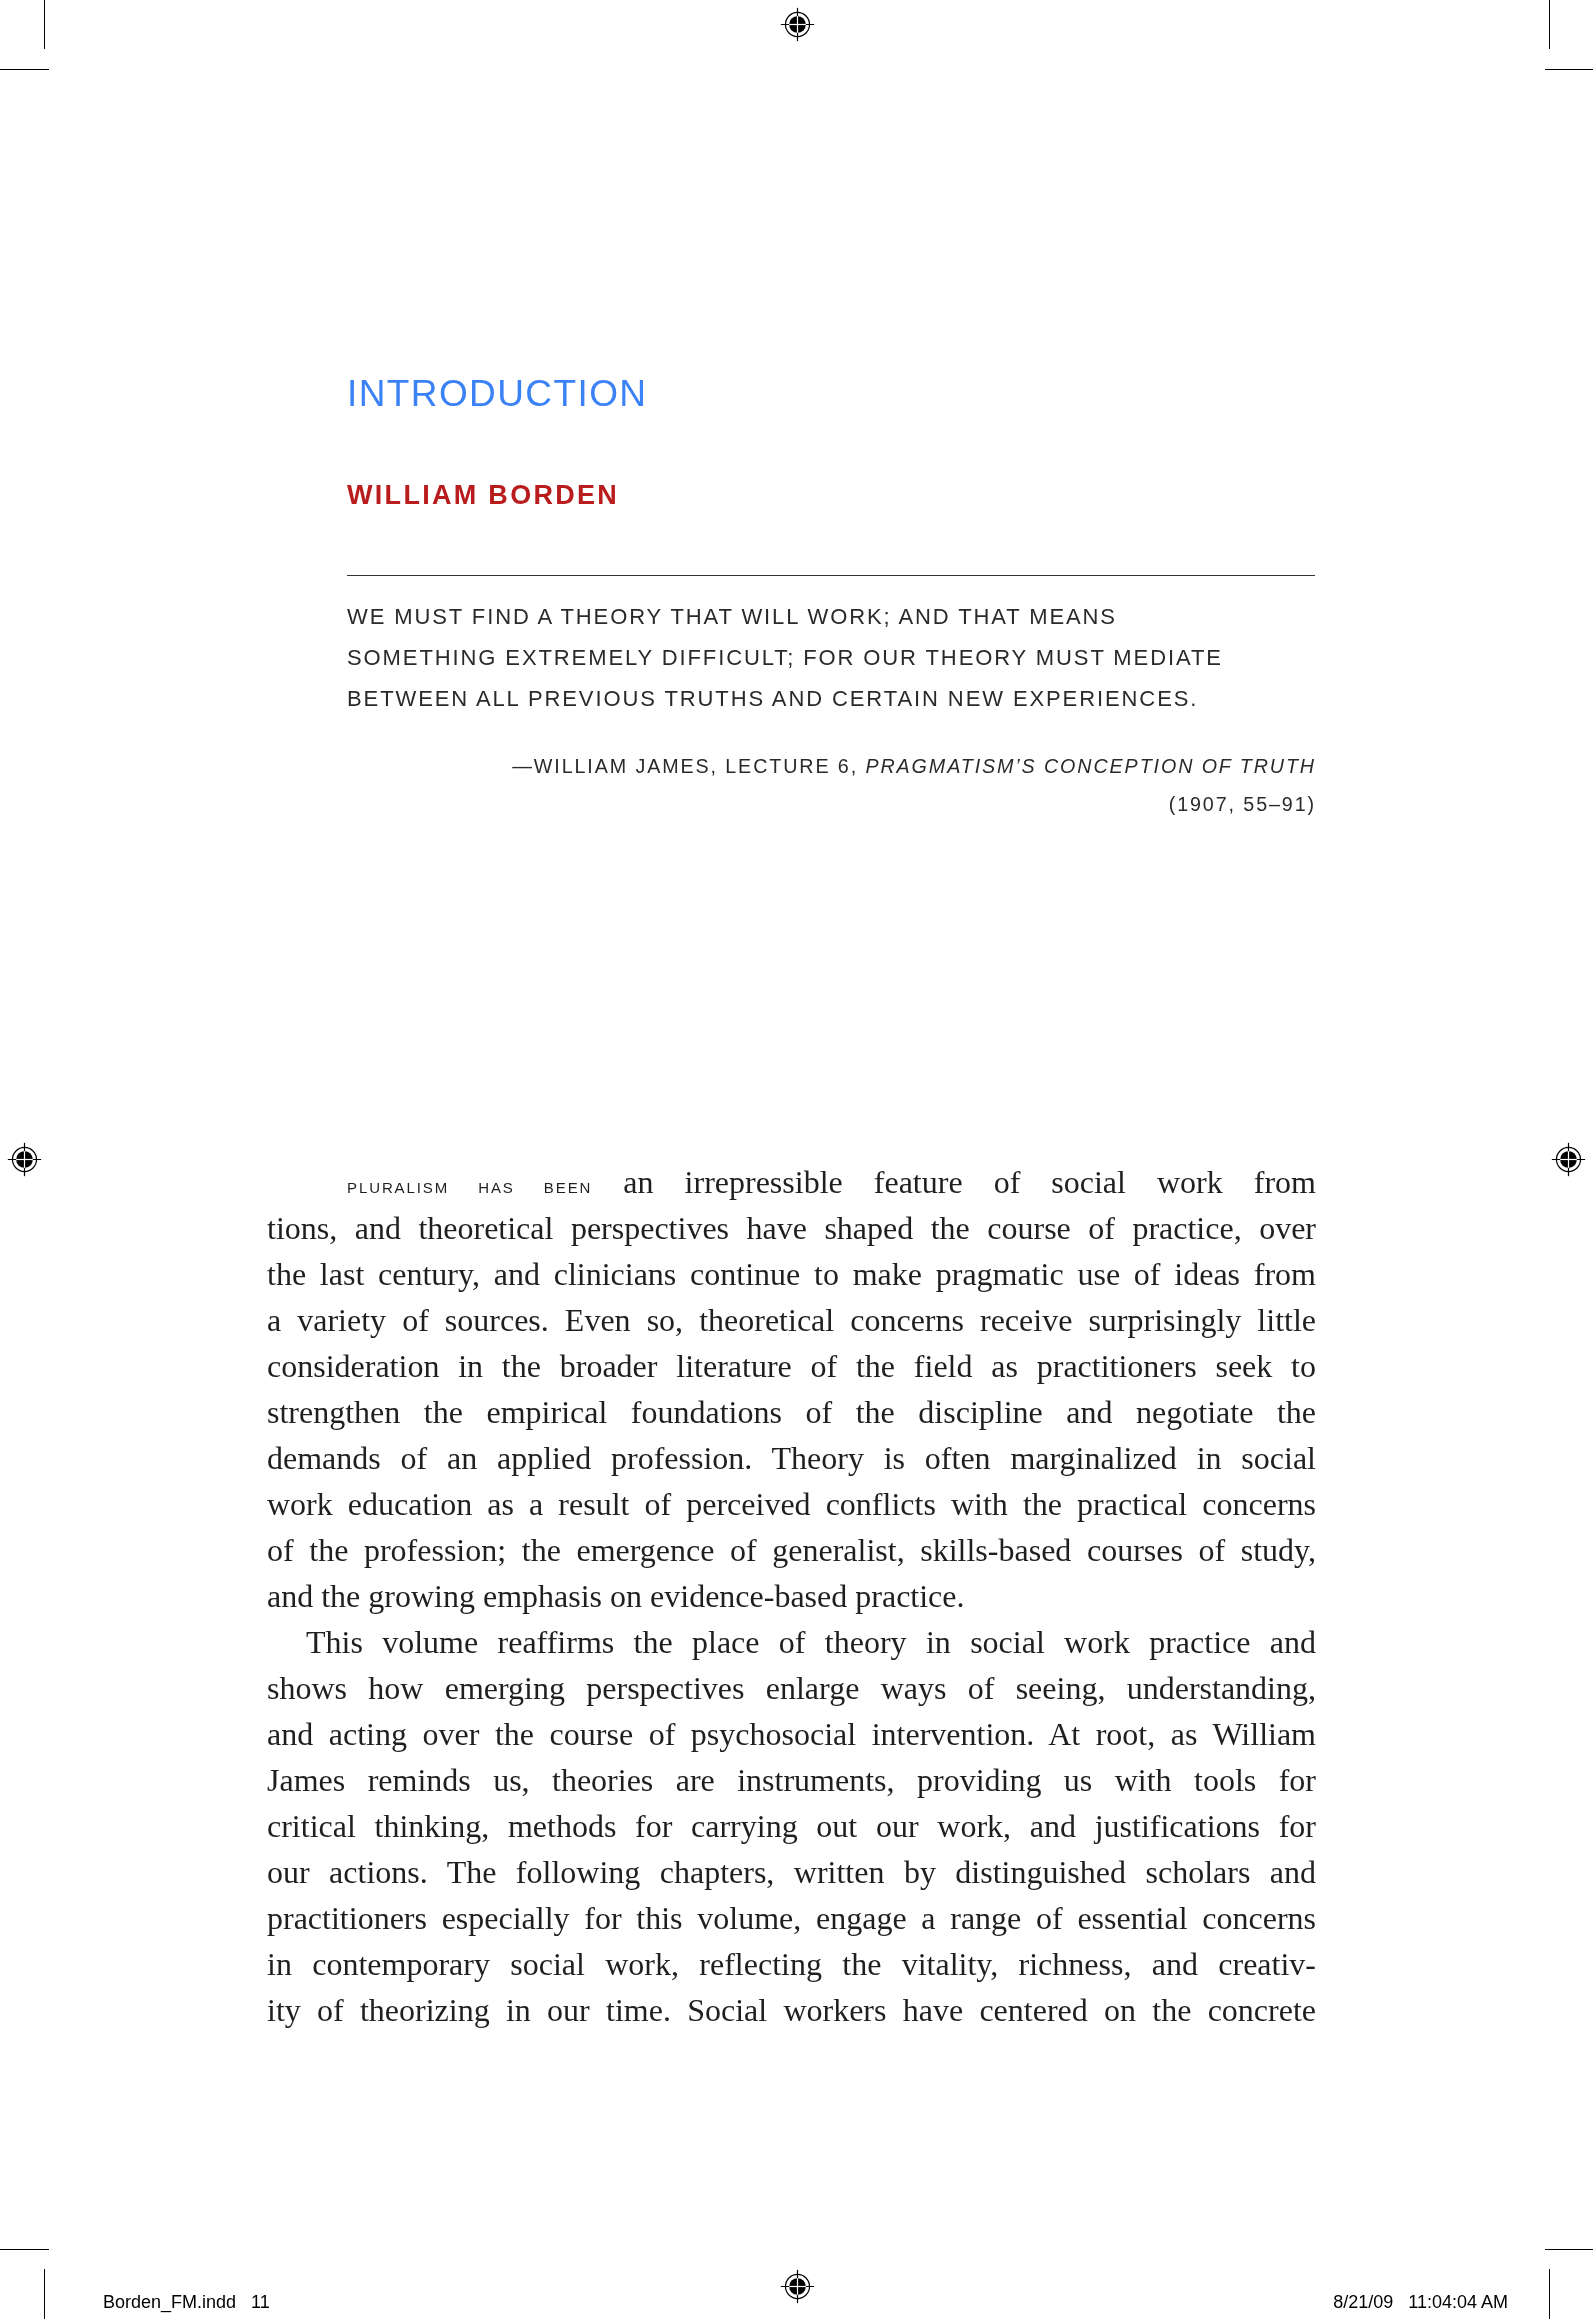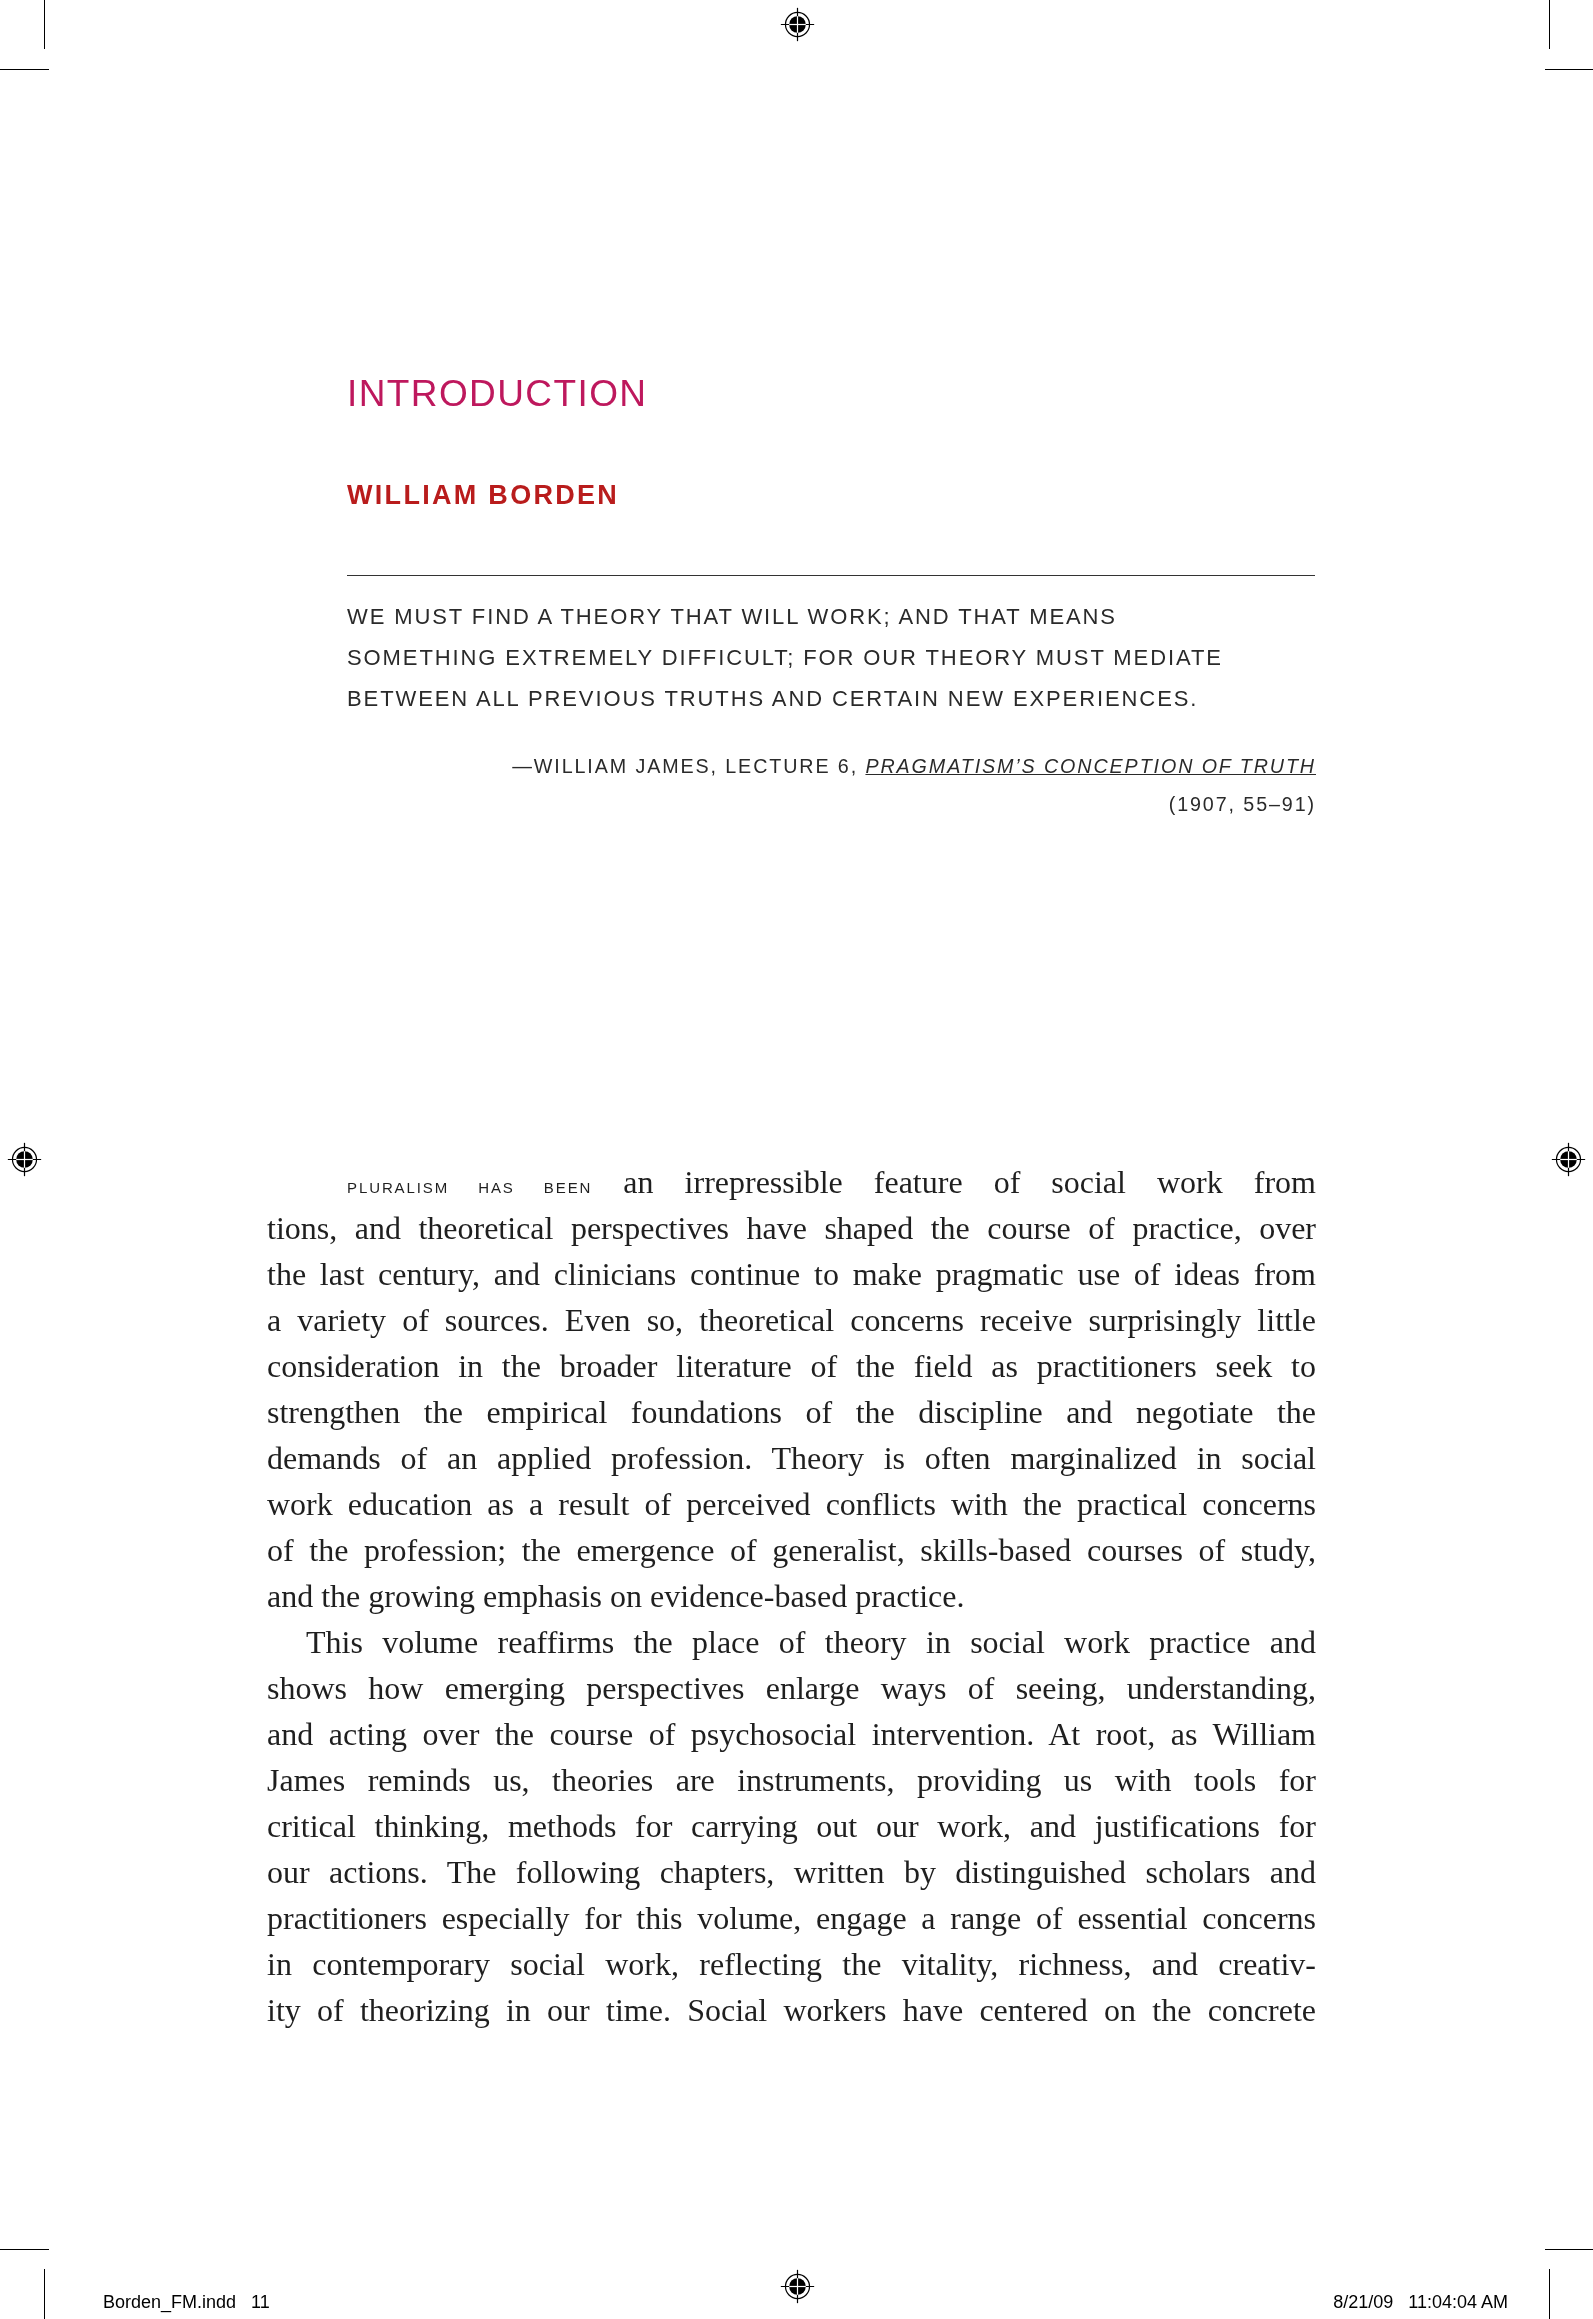--- a/index.html
+++ b/index.html
@@ -7,40 +7,40 @@
 
     .crop { position: absolute; background: #000; }
     .crop.v { width: 0.9px; }
     .crop.h { height: 0.9px; }
 
     .reg { position: absolute; width: 37px; height: 37px; }
 
     .heading {
       position: absolute; left: 347px; top: 373px;
       font-family: "Liberation Sans", sans-serif; font-size: 37px;
-      letter-spacing: 1.4px; color: #be185d; font-weight: normal; margin: 0;
+      letter-spacing: 1.4px; color: #3b82f6; font-weight: normal; margin: 0;
     }
     .author {
       position: absolute; left: 347px; top: 480px;
       font-family: "Liberation Sans", sans-serif; font-size: 27px; font-weight: bold;
       letter-spacing: 2.3px; color: #b91c1c; margin: 0;
     }
     .rule { position: absolute; left: 347px; top: 575px; width: 968px; height: 0.9px; background: #333; }
 
     .epigraph {
       position: absolute; left: 347px; top: 596px; width: 974px;
       font-family: "Liberation Sans", sans-serif; font-size: 22px;
       letter-spacing: 1.9px; color: #2a2a2a; line-height: 41px; margin: 0;
     }
     .attribution {
       position: absolute; right: 278px; top: 747px; text-align: right;
       font-family: "Liberation Sans", sans-serif; font-size: 19.7px;
       letter-spacing: 1.9px; color: #2a2a2a; line-height: 38px; margin: 0;
     }
-    .attribution em { font-style: italic; text-decoration: underline; }
+    .attribution em { font-style: italic; }
 
     .body-text {
       position: absolute; left: 267px; top: 1159px; width: 1049px;
       font-family: "Liberation Serif", serif; font-size: 32px; color: #1f1f1f;
       line-height: 46px; margin: 0;
     }
     .body-text .line { display: block; text-align: justify; text-align-last: justify; white-space: nowrap; height: 46px; }
     .body-text .line.last { text-align-last: left; }
     .body-text .line.indent1 { padding-left: 80px; }
     .body-text .line.indent2 { padding-left: 39px; }

